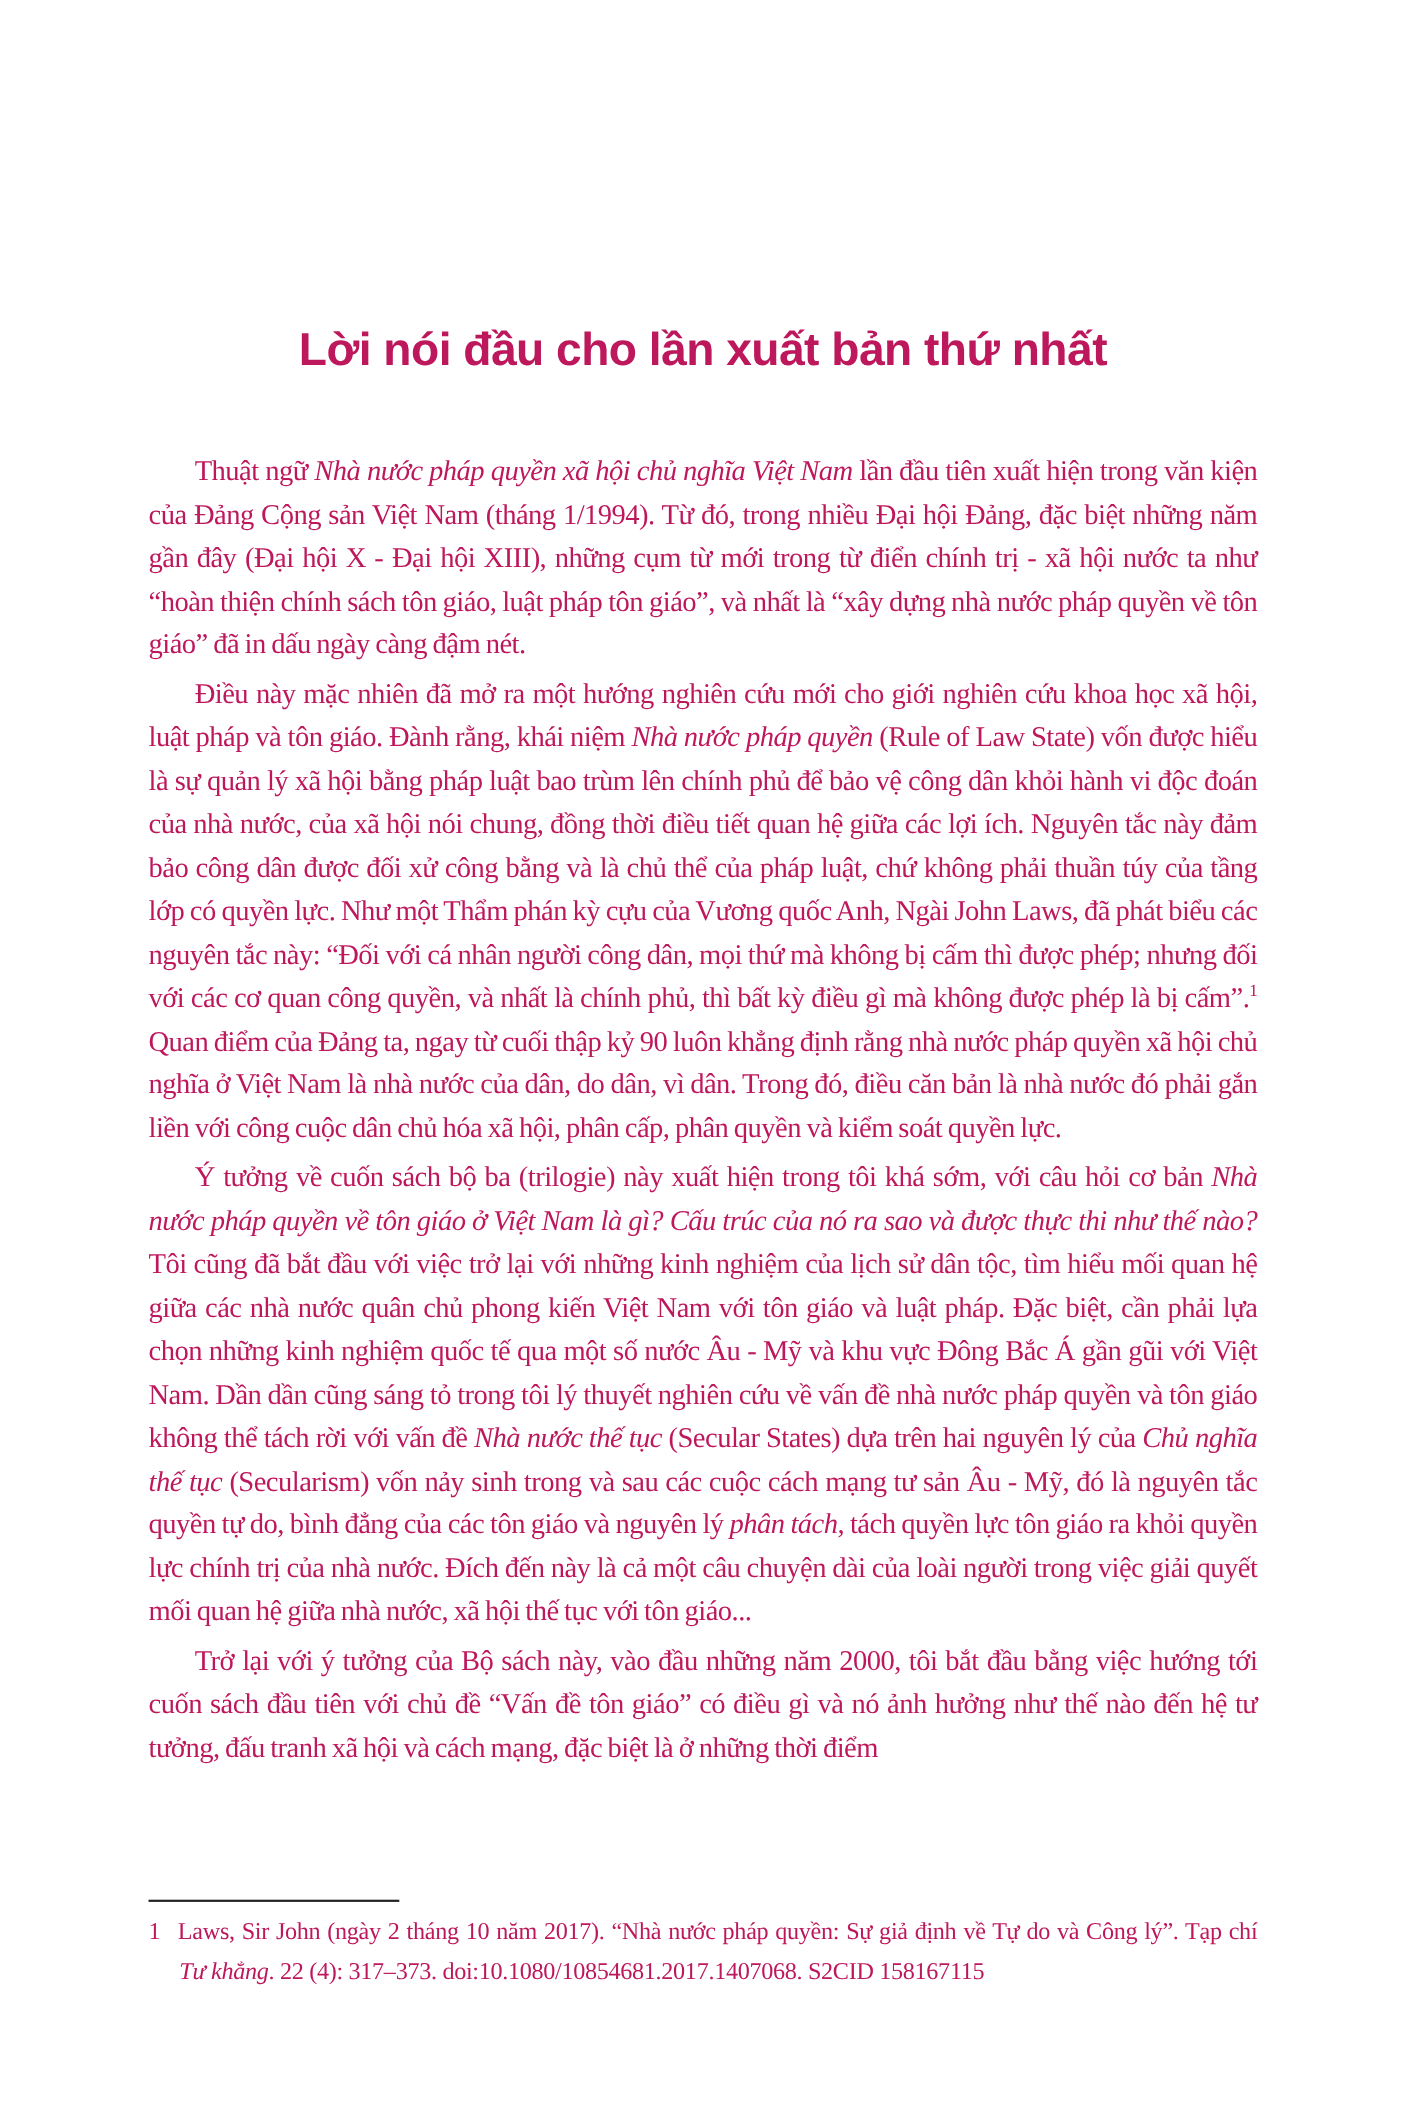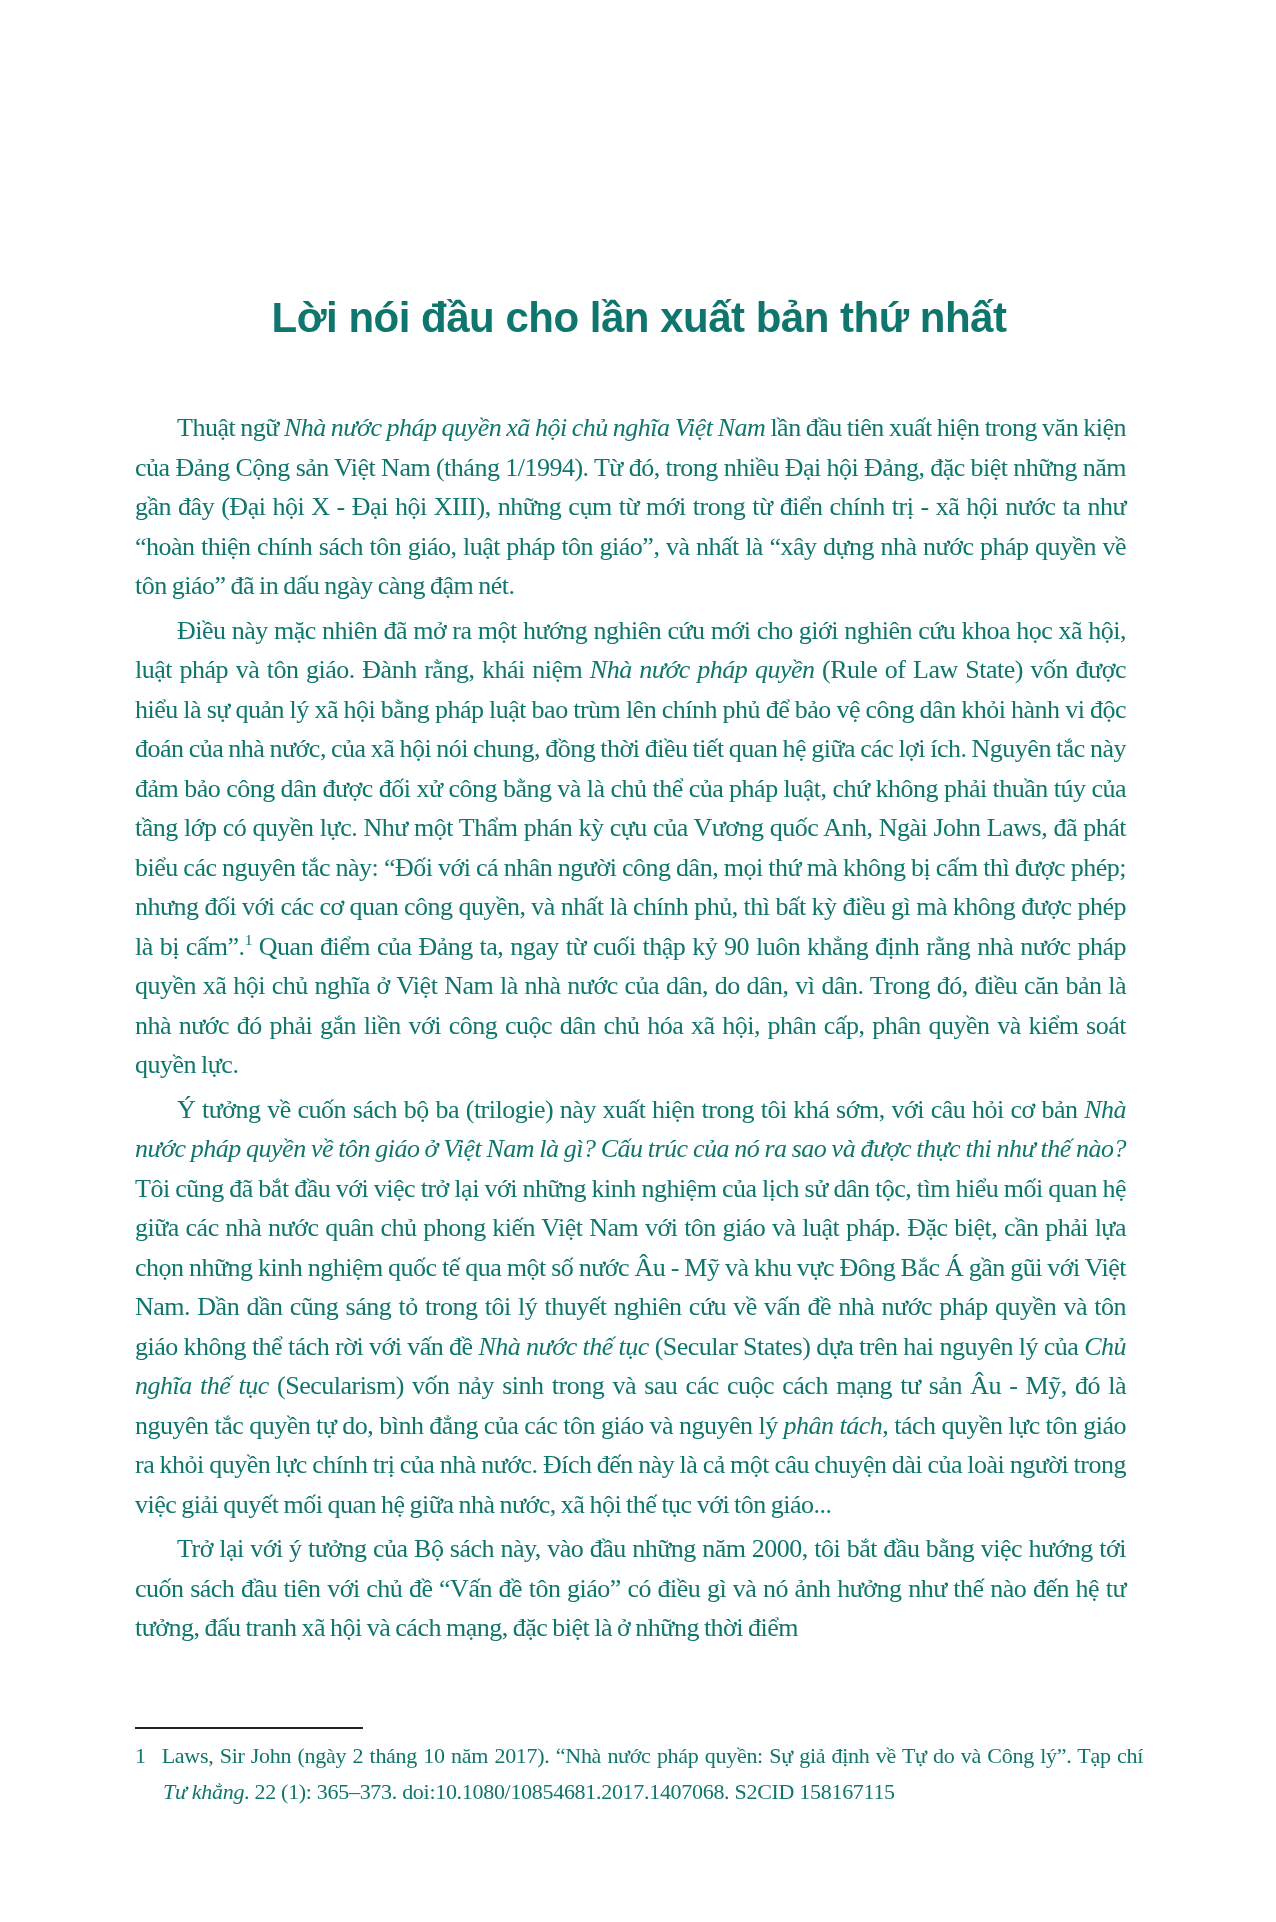--- a/index.html
+++ b/index.html
@@ -5,21 +5,21 @@
   html, body {
     margin: 0;
     padding: 0;
     background: #ffffff;
   }
   .page {
     position: relative;
     width: 1276px;
     height: 1922px;
     background: #ffffff;
-    color: #0f766e;
+    color: #be185d;
     font-family: "Liberation Serif", serif;
     overflow: hidden;
   }
   .text-block {
     position: absolute;
     left: 135px;
     top: 294px;
     width: 1008px;
   }
   .doc-title {
@@ -31,21 +31,21 @@
     text-align: center;
     margin: 0 0 66px 0;
   }
   .para {
     font-size: 26px;
     line-height: 39.5px;
     letter-spacing: -0.5px;
     word-spacing: -1px;
     text-align: justify;
     text-indent: 42px;
-    margin: 0 17px 5px 0;
+    margin: 0 0 5px 0;
   }
   .para sup {
     font-size: 0.6em;
     line-height: 0;
     vertical-align: super;
   }
   .it { font-style: italic; }
   .footnote-block {
     position: absolute;
     left: 135px;
@@ -78,16 +78,16 @@
         <p class="para"><span>Thuật ngữ </span><span class="it">Nhà nước pháp quyền xã hội chủ nghĩa Việt Nam</span><span> lần đầu tiên xuất hiện trong văn kiện của Đảng Cộng sản Việt Nam (tháng 1/1994). Từ đó, trong nhiều Đại hội Đảng, đặc biệt những năm gần đây (Đại hội X - Đại hội XIII), những cụm từ mới trong từ điển chính trị - xã hội nước ta như “hoàn thiện chính sách tôn giáo, luật pháp tôn giáo”, và nhất là “xây dựng nhà nước pháp quyền về tôn giáo” đã in dấu ngày càng đậm nét.</span></p>
         <p class="para"><span>Điều này mặc nhiên đã mở ra một hướng nghiên cứu mới cho giới nghiên cứu khoa học xã hội, luật pháp và tôn giáo. Đành rằng, khái niệm </span><span class="it">Nhà nước pháp quyền</span><span> (Rule of Law State) vốn được hiểu là sự quản lý xã hội bằng pháp luật bao trùm lên chính phủ để bảo vệ công dân khỏi hành vi độc đoán của nhà nước, của xã hội nói chung, đồng thời điều tiết quan hệ giữa các lợi ích. Nguyên tắc này đảm bảo công dân được đối xử công bằng và là chủ thể của pháp luật, chứ không phải thuần túy của tầng lớp có quyền lực. Như một Thẩm phán kỳ cựu của Vương quốc Anh, Ngài John Laws, đã phát biểu các nguyên tắc này: “Đối với cá nhân người công dân, mọi thứ mà không bị cấm thì được phép; nhưng đối với các cơ quan công quyền, và nhất là chính phủ, thì bất kỳ điều gì mà không được phép là bị cấm”.</span><sup>1</sup><span> Quan điểm của Đảng ta, ngay từ cuối thập kỷ 90 luôn khẳng định rằng nhà nước pháp quyền xã hội chủ nghĩa ở Việt Nam là nhà nước của dân, do dân, vì dân. Trong đó, điều căn bản là nhà nước đó phải gắn liền với công cuộc dân chủ hóa xã hội, phân cấp, phân quyền và kiểm soát quyền lực.</span></p>
         <p class="para"><span>Ý tưởng về cuốn sách bộ ba (trilogie) này xuất hiện trong tôi khá sớm, với câu hỏi cơ bản </span><span class="it">Nhà nước pháp quyền về tôn giáo ở Việt Nam là gì? Cấu trúc của nó ra sao và được thực thi như thế nào?</span><span> Tôi cũng đã bắt đầu với việc trở lại với những kinh nghiệm của lịch sử dân tộc, tìm hiểu mối quan hệ giữa các nhà nước quân chủ phong kiến Việt Nam với tôn giáo và luật pháp. Đặc biệt, cần phải lựa chọn những kinh nghiệm quốc tế qua một số nước Âu - Mỹ và khu vực Đông Bắc Á gần gũi với Việt Nam. Dần dần cũng sáng tỏ trong tôi lý thuyết nghiên cứu về vấn đề nhà nước pháp quyền và tôn giáo không thể tách rời với vấn đề </span><span class="it">Nhà nước thế tục</span><span> (Secular States) dựa trên hai nguyên lý của </span><span class="it">Chủ nghĩa thế tục</span><span> (Secularism) vốn nảy sinh trong và sau các cuộc cách mạng tư sản Âu - Mỹ, đó là nguyên tắc quyền tự do, bình đẳng của các tôn giáo và nguyên lý </span><span class="it">phân tách</span><span>, tách quyền lực tôn giáo ra khỏi quyền lực chính trị của nhà nước. Đích đến này là cả một câu chuyện dài của loài người trong việc giải quyết mối quan hệ giữa nhà nước, xã hội thế tục với tôn giáo...</span></p>
         <p class="para"><span>Trở lại với ý tưởng của Bộ sách này, vào đầu những năm 2000, tôi bắt đầu bằng việc hướng tới cuốn sách đầu tiên với chủ đề “Vấn đề tôn giáo” có điều gì và nó ảnh hưởng như thế nào đến hệ tư tưởng, đấu tranh xã hội và cách mạng, đặc biệt là ở những thời điểm</span></p>
       </div>
   </div>
 
   <div class="footnote-block">
     <div class="fn-rule"></div>
     <div class="fn">
-      <span class="fn-marker">1</span><span><span>Laws, Sir John (ngày 2 tháng 10 năm 2017). “Nhà nước pháp quyền: Sự giả định về Tự do và Công lý”. Tạp chí </span><span class="it">Tư khẳng</span><span>. 22 (1): 365–373. doi:10.1080/10854681.2017.1407068. S2CID 158167115</span></span>
+      <span class="fn-marker">1</span><span><span>Laws, Sir John (ngày 2 tháng 10 năm 2017). “Nhà nước pháp quyền: Sự giả định về Tự do và Công lý”. Tạp chí </span><span class="it">Tư khẳng</span><span>. 22 (4): 317–373. doi:10.1080/10854681.2017.1407068. S2CID 158167115</span></span>
     </div>
   </div>
 </div>
 
 </body></html>

